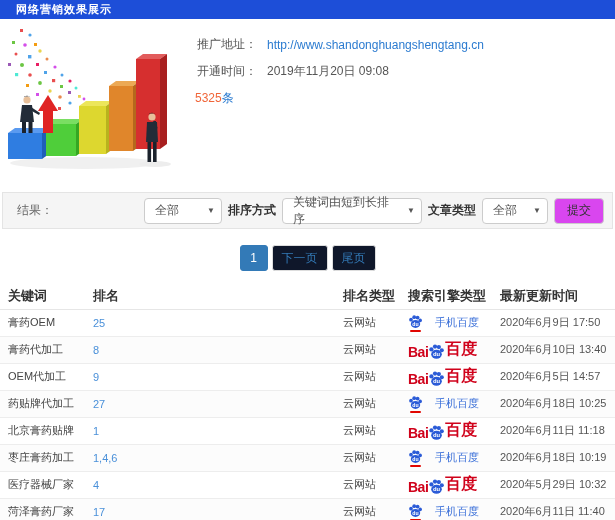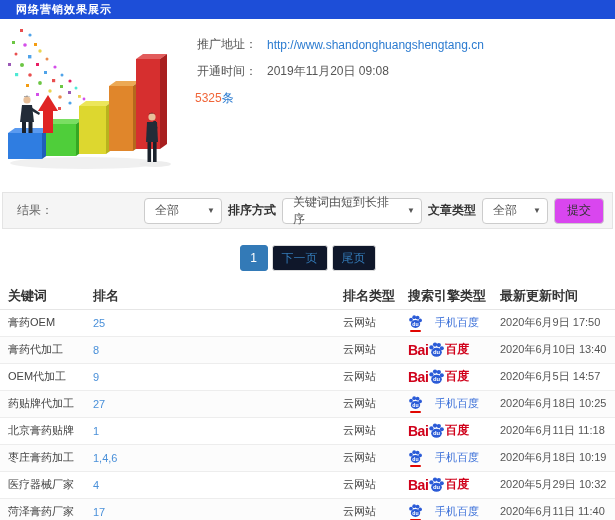--- a/index.html
+++ b/index.html
@@ -56,21 +56,21 @@
   td.rank { color:#4a90d9; }
   td.time { color:#555; }
   tr:nth-child(even) td { background:#fcfcfc; }
 
   
   .engine-mobile { display:inline-flex; align-items:center; gap:12px; color:#3a6fd8; }
   .paw-wrap { position:relative; display:inline-flex; flex-direction:column; align-items:center; }
   .paw-underline { width:11px; height:2px; background:#e10601; margin-top:1px; border-radius:1px; }
   .engine-baidu { display:inline-flex; align-items:flex-end; font-weight:bold; color:#d0021b; }
   .engine-baidu .bai { font-size:14px; letter-spacing:-0.5px; }
-  .engine-baidu .bd { font-size:12px; }
+  .engine-baidu .bd { font-size:16px; }
 </style>
 </head>
 <body>
 
 <div class="topbar">
   <span>网络营销效果展示</span>
 </div>
 
 <div class="info-section">
   <svg class="illus" viewBox="0 0 185 160">

